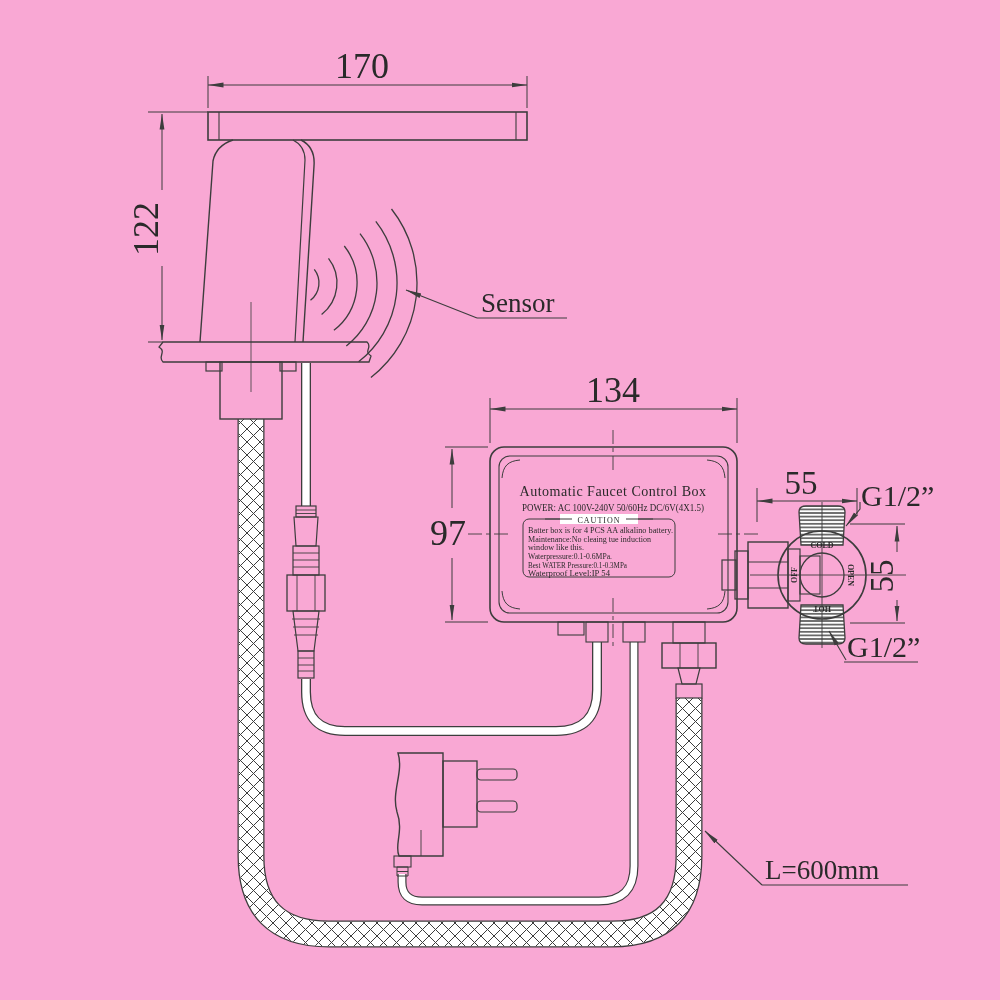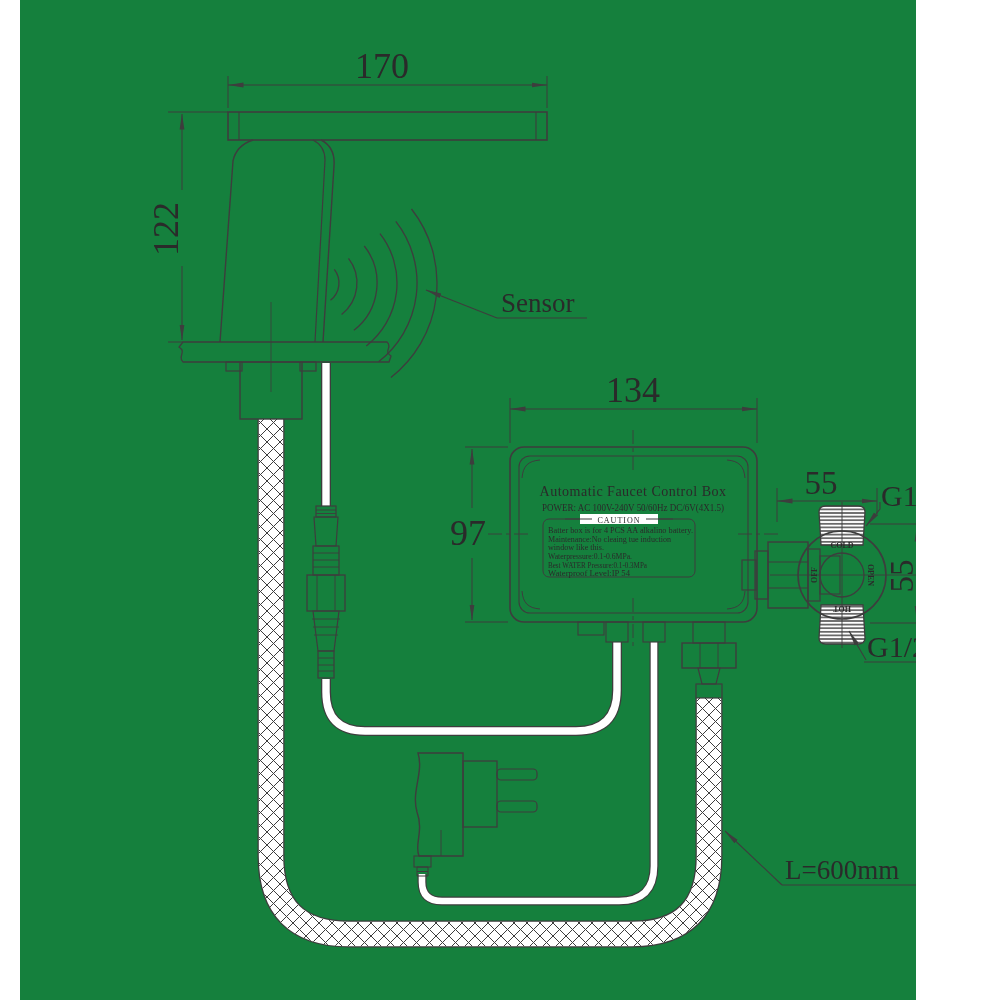--- a/index.html
+++ b/index.html
@@ -1,16 +1,16 @@
 <!DOCTYPE html>
 <html><head>
 <meta charset="utf-8">
 <style>
   html,body{margin:0;padding:0;background:#fff;}
-  .canvas{position:relative;width:896px;height:1000px;background:#15803d;overflow:hidden;margin-left:20px;}
+  .canvas{position:relative;width:1000px;height:1000px;background:#f9a8d4;overflow:hidden;}
   svg{display:block;}
   svg text{font-family:"Liberation Serif", serif; fill:#2a2a2a;}
   .dimtxt{font-size:36px;}
   .dimtxt-sm{font-size:33px;}
   .lbltxt{font-size:27px;}
   .gtxt{font-size:30px;}
   .boxtitle{font-size:15px; letter-spacing:.5px;}
   .boxpower{font-size:10px;}
   .cauhdr{font-size:8px; letter-spacing:1px;}
   .cauline{font-size:7.2px;}

